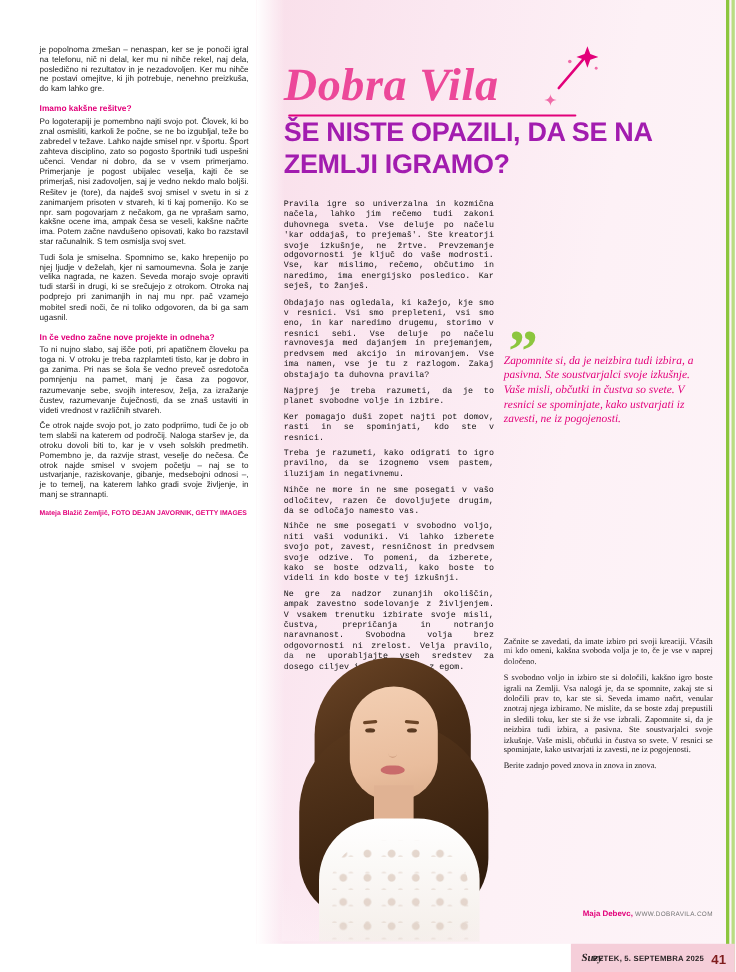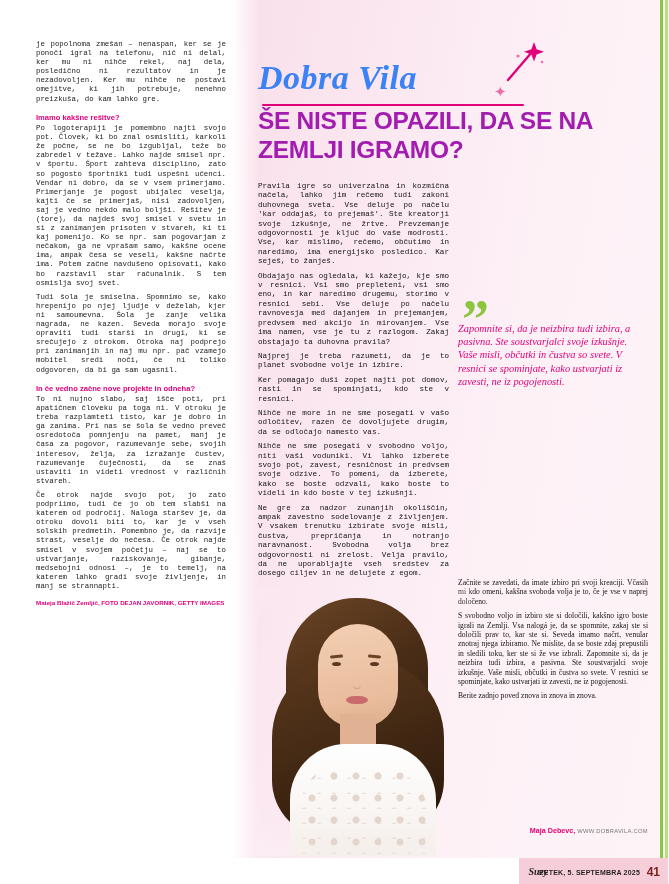--- a/index.html
+++ b/index.html
@@ -28,21 +28,21 @@
     left: 36px;
     top: 40px;
     width: 190px;
     height: 800px;
   }
   .body-text {
     font-size: 7.4px;
     line-height: 9.1px;
     color: #1b1b1b;
     text-align: justify;
-    font-family: Liberation Mono, monospace;
+    font-family: Liberation Sans, sans-serif;
   }
   .subhead {
     color: #e2007a;
     font-weight: bold;
     font-size: 7.6px;
     line-height: 9.4px;
     margin-top: 9px;
     margin-bottom: 2px;
     font-family: "Liberation Sans", sans-serif;
   }
@@ -87,22 +87,22 @@
     position: absolute;
     left: 258px;
     top: 36px;
     width: 390px;
     height: 74px;
   }
   .masthead-title {
     font-family: "Liberation Serif", serif;
     font-style: italic;
     font-weight: bold;
-    font-size: 34px;
-    color: #3b82f6;
+    font-size: 42px;
+    color: #ec4899;
     letter-spacing: 0.5px;
     line-height: 48px;
     padding-top: 18px;
   }
   .masthead-underline {
     position: absolute;
     left: 4px;
     top: 68px;
     width: 262px;
     height: 2px;
@@ -371,20 +371,21 @@
     <div class="star" style="left:236px; top:48px;">✦</div>
   </div>
 
   <div class="headline">ŠE NISTE OPAZILI, DA SE NA ZEMLJI IGRAMO?</div>
 
   <div class="panel-col panel-col-1">
     <p>Pravila igre so univerzalna in kozmična načela, lahko jim rečemo tudi zakoni duhovnega sveta. Vse deluje po načelu 'kar oddajaš, to prejemaš'. Ste kreatorji svoje izkušnje, ne žrtve. Prevzemanje odgovornosti je ključ do vaše modrosti. Vse, kar mislimo, rečemo, občutimo in naredimo, ima energijsko posledico. Kar seješ, to žanješ.</p>
     <p>Obdajajo nas ogledala, ki kažejo, kje smo v resnici. Vsi smo prepleteni, vsi smo eno, in kar naredimo drugemu, storimo v resnici sebi. Vse deluje po načelu ravnovesja med dajanjem in prejemanjem, predvsem med akcijo in mirovanjem. Vse ima namen, vse je tu z razlogom. Zakaj obstajajo ta duhovna pravila?</p>
     <p>Najprej je treba razumeti, da je to planet svobodne volje in izbire.</p>
     <p>Ker pomagajo duši zopet najti pot domov, rasti in se spominjati, kdo ste v resnici.</p>
+    <p>Treba je razumeti, kako odigrati to igro pravilno, da se izognemo vsem pastem, iluzijam in negativnemu.</p>
     <p>Nihče ne more in ne sme posegati v vašo odločitev, razen če dovoljujete drugim, da se odločajo namesto vas.</p>
     <p>Nihče ne sme posegati v svobodno voljo, niti vaši voduniki. Vi lahko izberete svojo pot, zavest, resničnost in predvsem svoje odzive. To pomeni, da izberete, kako se boste odzvali, kako boste to videli in kdo boste v tej izkušnji.</p>
     <p>Ne gre za nadzor zunanjih okoliščin, ampak zavestno sodelovanje z življenjem. V vsakem trenutku izbirate svoje misli, čustva, prepričanja in notranjo naravnanost. Svobodna volja brez odgovornosti ni zrelost. Velja pravilo, da ne uporabljajte vseh sredstev za dosego ciljev in ne delujete z egom.</p>
   </div>
 
   <div class="quote-mark">”</div>
   <div class="pullquote">Zapomnite si, da je neizbira tudi izbira, a pasivna. Ste soustvarjalci svoje izkušnje. Vaše misli, občutki in čustva so svete. V resnici se spominjate, kako ustvarjati iz zavesti, ne iz pogojenosti.</div>
 
   <div class="panel-col panel-col-2">
     <p>Začnite se zavedati, da imate izbiro pri svoji kreaciji. Včasih mi kdo omeni, kakšna svoboda volja je to, če je vse v naprej določeno.</p>

